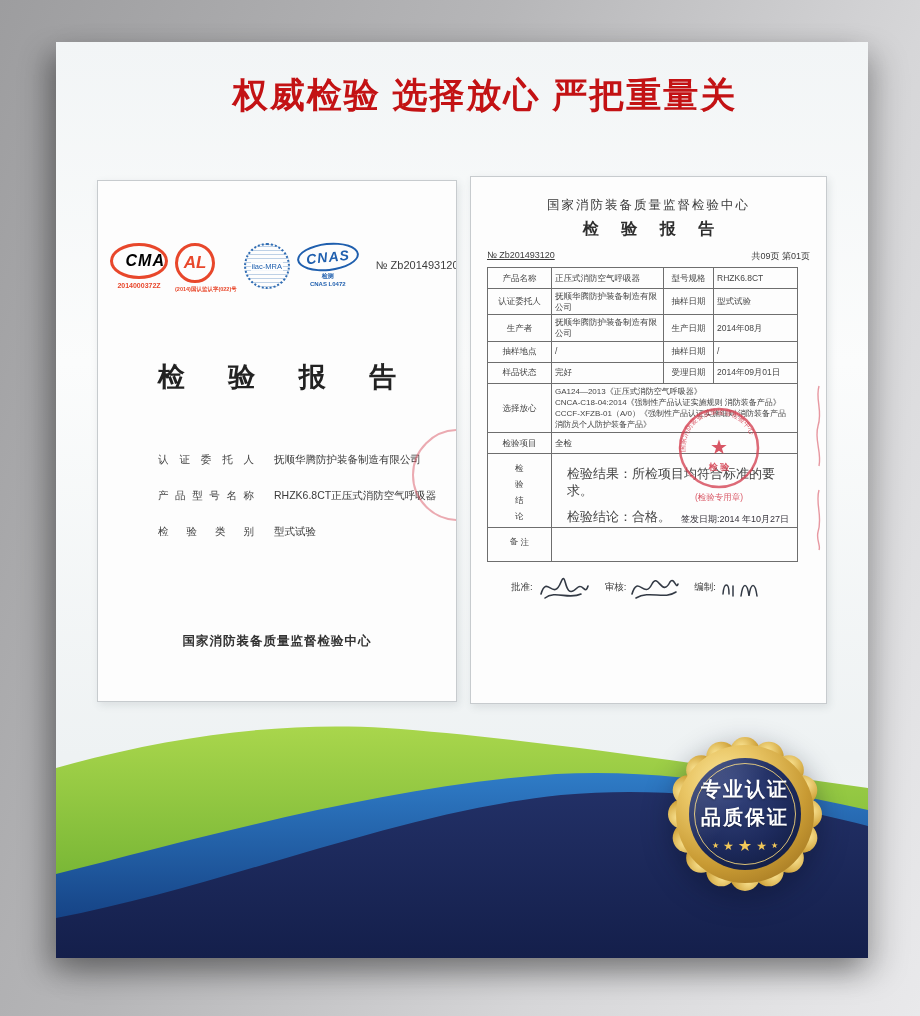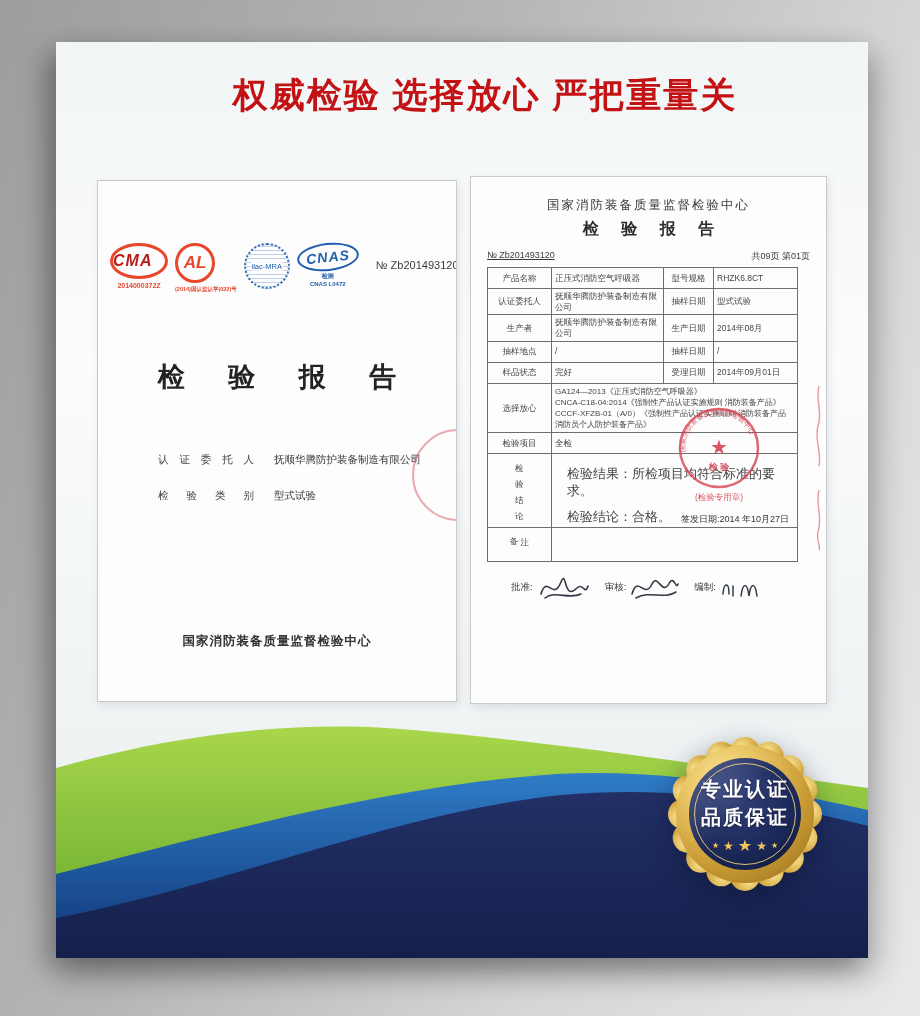--- a/index.html
+++ b/index.html
@@ -30,22 +30,22 @@
     border:1px solid #c7cbce; box-shadow: 2px 3px 8px rgba(60,70,80,.12);
   }
   .cert-left  { left:41px;  top:138px; width:360px; height:522px; }
   .cert-right { left:414px; top:134px; width:357px; height:528px; }
 
   
   .logo-row { display:flex; align-items:flex-start; padding:62px 0 0 12px; }
   .logo-blk { text-align:center; margin-right:7px; }
   .cma-oval {
     width:58px; height:36px; border:3px solid #e8472b; border-radius:50%;
-    display:flex; align-items:center; justify-content:flex-start;
-    color:#b91c1c; font-weight:bold; font-style:italic; font-size:16px; letter-spacing:1px;
+    display:flex; align-items:center; justify-content:flex-end;
+    color:#000000; font-weight:bold; font-style:italic; font-size:16px; letter-spacing:1px;
   }
   .logo-code-red { font-size:7px; color:#e8472b; font-weight:bold; margin-top:3px; white-space:nowrap; }
   .logo-code-red.tiny { font-size:5.5px; }
   .cal-circle {
     width:40px; height:40px; border:3px solid #e8472b; border-radius:50%;
     display:flex; align-items:center; justify-content:center;
     color:#e8472b; font-weight:bold; font-style:italic; font-size:17px;
   }
   .ilac-circle {
     width:46px; height:46px; border:2px dotted #2f6cb3; border-radius:50%;
@@ -190,20 +190,24 @@
     </div>
 
     <div class="cert-title">检 验 报 告</div>
 
     <div class="fields">
       <div class="field-row">
         <span class="field-label">认证委托人</span>
         <span class="field-value">抚顺华腾防护装备制造有限公司</span>
       </div>
       <div class="field-row">
+        <span class="field-label">产品型号名称</span>
+        <span class="field-value">RHZK6.8CT正压式消防空气呼吸器</span>
+      </div>
+      <div class="field-row">
         <span class="field-label">检 验 类 别</span>
         <span class="field-value">型式试验</span>
       </div>
     </div>
 
     <div class="arc-stamp"></div>
     <div class="cert-left-footer">国家消防装备质量监督检验中心</div>
   </div>
 
   <div class="cert cert-right">

